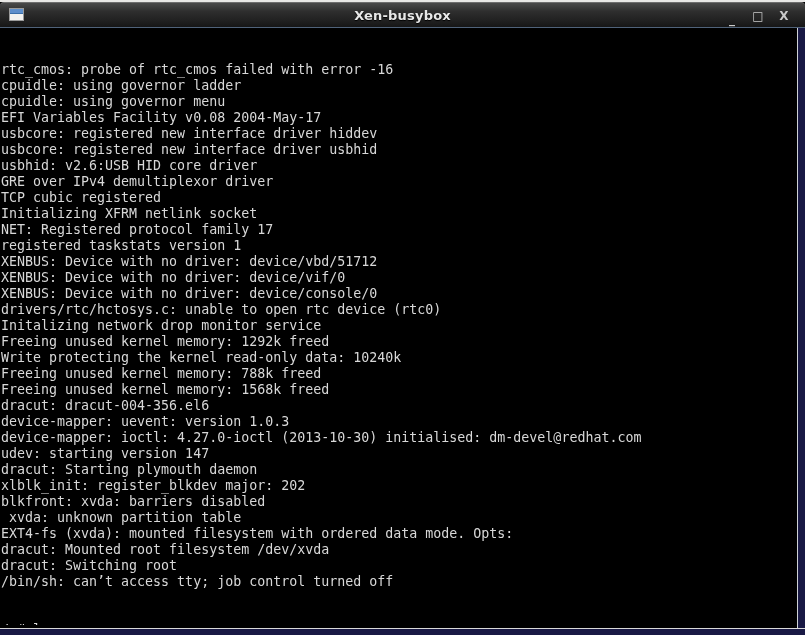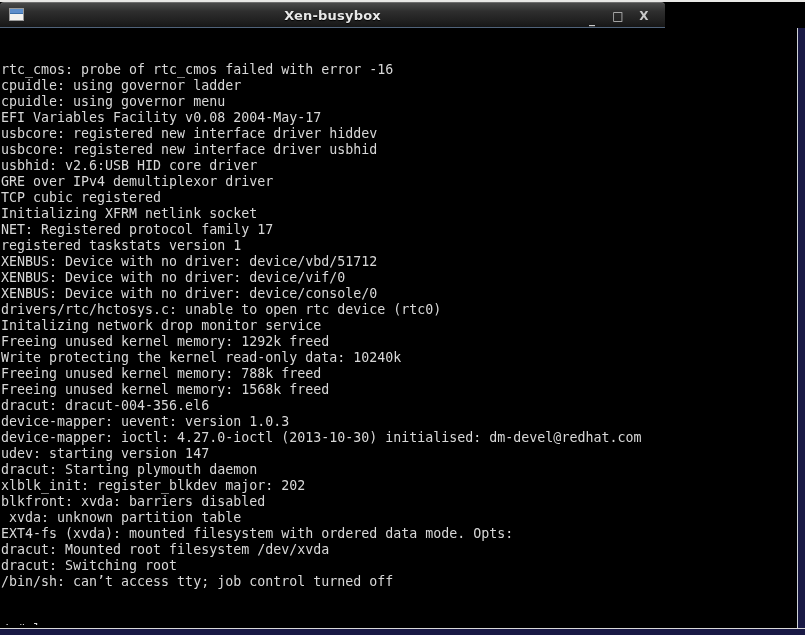--- a/index.html
+++ b/index.html
@@ -10,21 +10,21 @@
     font-family: "DejaVu Sans", sans-serif;
     position: relative;
   }
   .desktop-top-strip {
     position: absolute; top: 0; left: 0;
     width: 805px; height: 2px;
     background: #e9e8e6;
   }
   .titlebar {
     position: absolute; top: 2px; left: 0;
-    width: 665px; height: 26px;
+    width: 805px; height: 26px;
     background: linear-gradient(to bottom, #4a4a4a 0%, #2e2e2e 35%, #222 70%, #161616 100%);
     border-top: 1px solid #6e6e6e;
     border-bottom: 1px solid #50637a;
     border-radius: 4px 4px 0 0;
     box-sizing: border-box;
     display: flex; align-items: center;
   }
   .win-icon {
     position: absolute; left: 9px; top: 5px;
     width: 15px; height: 13px;

